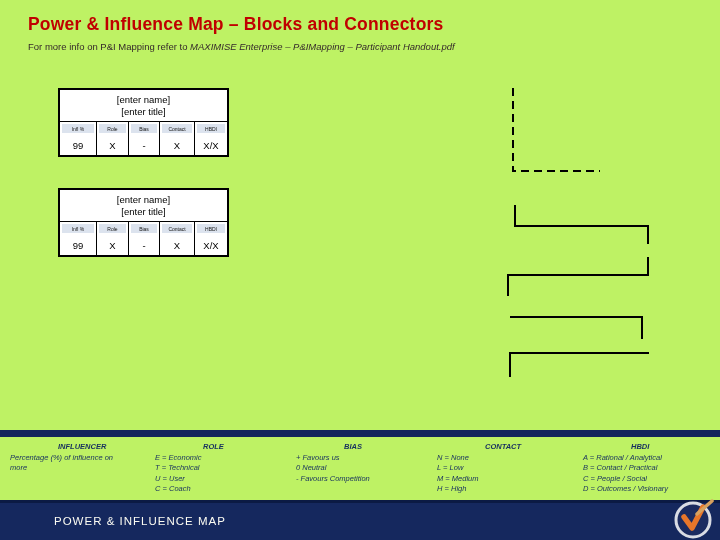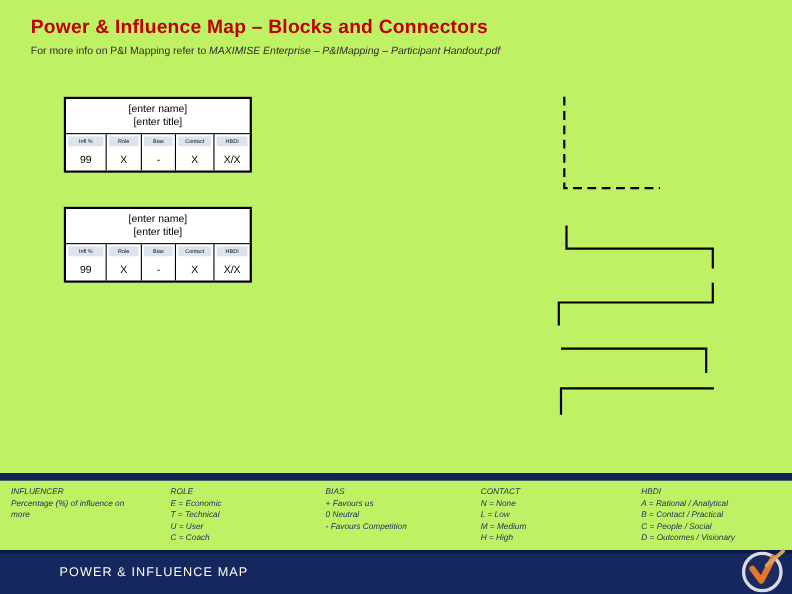--- a/index.html
+++ b/index.html
@@ -46,21 +46,21 @@
     font-size:9.5px;color:#000;
   }
   
   .shapes{position:absolute;left:0;top:0;width:720px;height:540px;pointer-events:none;}
   .shapes polyline{fill:none;stroke:#000;stroke-width:2;}
   .shapes .dashed{stroke-dasharray:8 5;}
   
   .band{position:absolute;left:0;top:430px;width:720px;height:7px;background:#13265c;}
   
   .legend-sec{position:absolute;top:442px;color:#17305f;font-style:italic;font-size:7.5px;line-height:10.5px;}
-  .legend-sec .hd{font-weight:normal;}
+  .legend-sec .hd{font-weight:bold;margin-left:48px;}
   .legend-sec.s1{left:10px;width:122px;}
   .legend-sec.s2{left:155px;}
   .legend-sec.s3{left:296px;}
   .legend-sec.s4{left:437px;}
   .legend-sec.s5{left:583px;}
   
   .footer{
     position:absolute;left:0;top:500px;width:720px;height:40px;
     background:#15285e;border-top:3px solid #0b1a44;box-sizing:border-box;
   }

